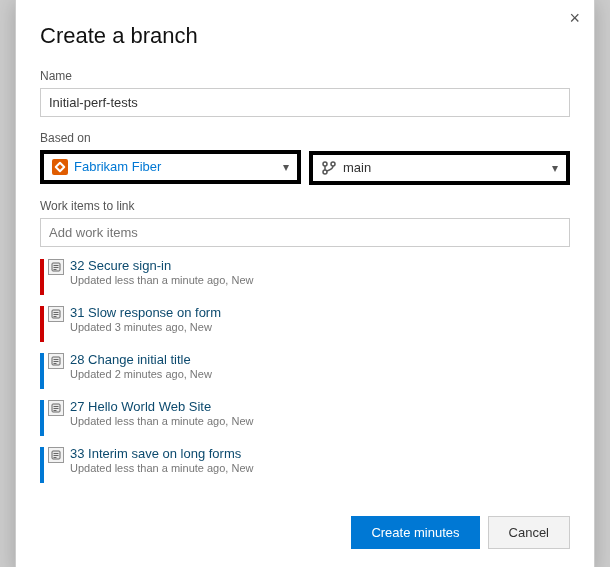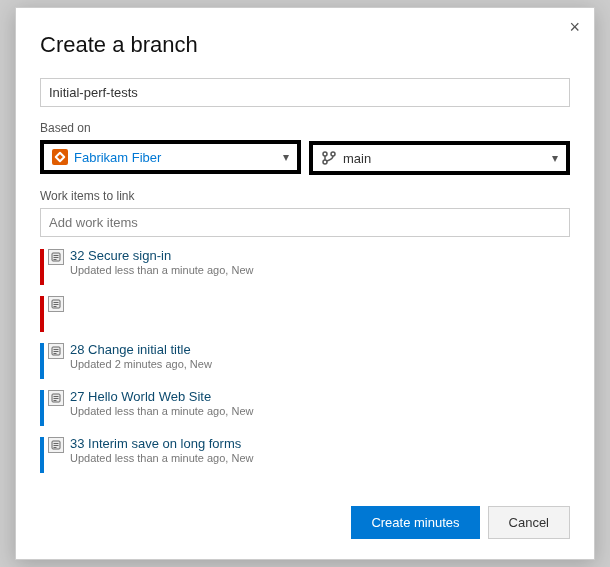--- a/index.html
+++ b/index.html
@@ -198,20 +198,21 @@
   </style>
 </head>
 <body>
 
 <div class="dialog">
   <button class="close-btn">×</button>
 
   <div class="dialog-title">Create a branch</div>
 
   <div class="section-spacer">
+    <div class="field-label">Name</div>
     <input class="text-input" type="text" value="Initial-perf-tests" style="">
   </div>
 
   <div class="based-on-row">
     <div class="based-on-section">
       <div class="field-label">Based on</div>
       <div class="dropdown-wrapper">
         <span class="repo-icon">
           <span class="repo-icon-inner"></span>
         </span>
@@ -257,20 +258,24 @@
         <li class="work-item">
       <div class="wi-color-bar red"></div>
       <div class="wi-icon">
         <svg width="10" height="10" viewBox="0 0 10 10" fill="none" xmlns="http://www.w3.org/2000/svg">
           <rect x="1" y="1" width="8" height="8" rx="1" stroke="#666" stroke-width="1" fill="#e8e8e8"></rect>
           <rect x="2.5" y="3" width="5" height="1" fill="#666"></rect>
           <rect x="2.5" y="5" width="5" height="1" fill="#666"></rect>
           <rect x="2.5" y="7" width="3" height="1" fill="#666"></rect>
         </svg>
       </div>
+      <div class="wi-details">
+        <span class="wi-title">31 Slow response on form</span>
+        <span class="wi-meta">Updated 3 minutes ago, New</span>
+      </div>
     </li>
         <li class="work-item">
       <div class="wi-color-bar blue"></div>
       <div class="wi-icon">
         <svg width="10" height="10" viewBox="0 0 10 10" fill="none" xmlns="http://www.w3.org/2000/svg">
           <rect x="1" y="1" width="8" height="8" rx="1" stroke="#666" stroke-width="1" fill="#e8e8e8"></rect>
           <rect x="2.5" y="3" width="5" height="1" fill="#666"></rect>
           <rect x="2.5" y="5" width="5" height="1" fill="#666"></rect>
           <rect x="2.5" y="7" width="3" height="1" fill="#666"></rect>
         </svg>

